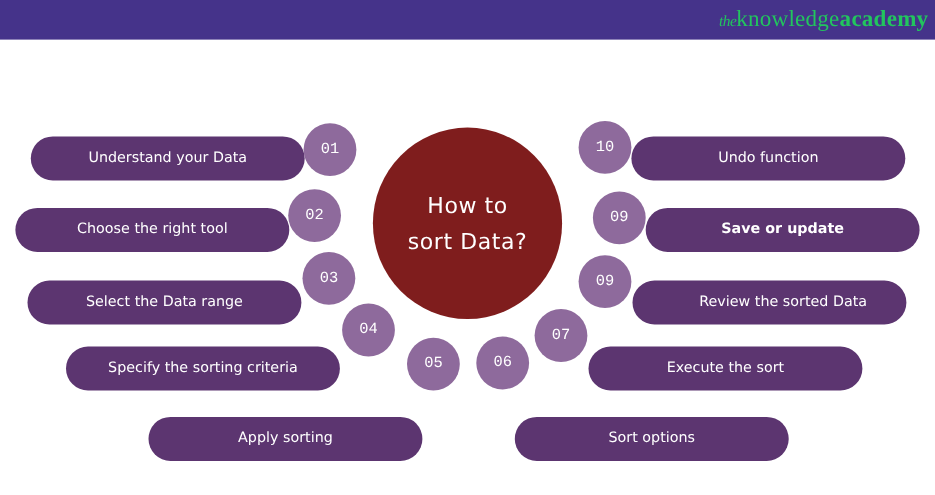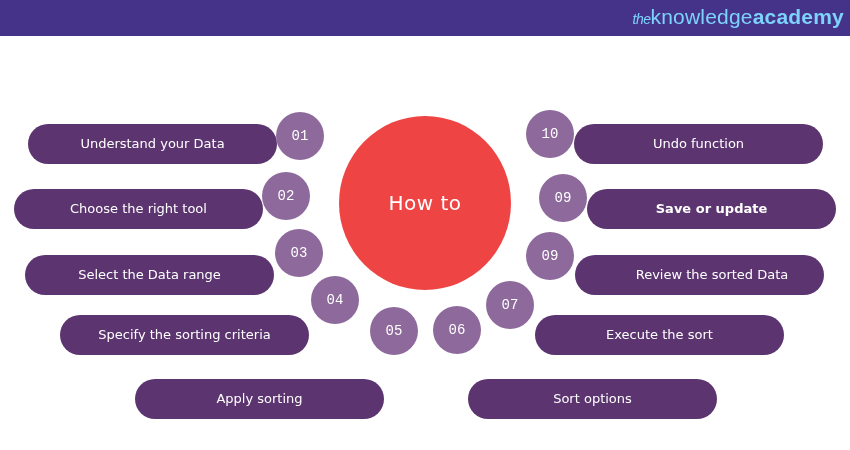--- a/index.html
+++ b/index.html
@@ -5,21 +5,21 @@
   * { margin: 0; padding: 0; box-sizing: border-box; }
   html, body { width: 850px; height: 450px; overflow: hidden; background: #ffffff; }
   body { position: relative; font-family: "DejaVu Sans", sans-serif; }
 
   .header {
     position: absolute; left: 0; top: 0; width: 850px; height: 36px;
     background: #45338a;
   }
   .logo {
     position: absolute; right: 6px; top: 3px;
-    color: #7dd3fc; font-family: Liberation Sans, sans-serif;
+    color: #22c55e; font-family: Liberation Serif, serif;
     font-size: 21px; line-height: 28px; white-space: nowrap;
     letter-spacing: 0.2px;
   }
   .logo .the { font-style: italic; font-size: 14px; letter-spacing: -0.5px; }
   .logo .know { font-weight: normal; }
   .logo .acad { font-weight: bold; }
 
   .pill {
     position: absolute; width: 249px; height: 40px;
     background: #5c3570; border-radius: 20px;
@@ -31,38 +31,39 @@
   .num {
     position: absolute; width: 48px; height: 48px;
     border-radius: 50%; background: #8e6a9c; color: #ffffff;
     font-size: 14px; line-height: 48px; text-align: center;
     font-family: Liberation Mono, monospace;
     z-index: 2;
   }
   .center {
     position: absolute; left: 339px; top: 116px;
     width: 172px; height: 174px; border-radius: 50%;
-    background: #ef4444; color: #ffffff;
+    background: #7f1d1d; color: #ffffff;
     display: flex; flex-direction: column; align-items: center; justify-content: center;
     font-size: 20px; line-height: 32px; letter-spacing: 0.5px;
     font-family: "DejaVu Sans", sans-serif;
     z-index: 1;
   }
 </style>
 </head>
 <body>
 
 <div class="header">
   <div class="logo">
     <span class="the">the</span><span class="know">knowledge</span><span class="acad">academy</span>
   </div>
 </div>
 
 <div class="center">
   <span>How to</span>
+  <span>sort Data?</span>
 </div>
 
 <div class="pill" style="left:28px; top:96px;">Understand your Data</div>
 <div class="num" style="left:276px; top:112px;">01</div>
 
 <div class="pill" style="left:14px; top:161px;">Choose the right tool</div>
 <div class="num" style="left:262px; top:172px;">02</div>
 
 <div class="pill" style="left:25px; top:227px;">Select the Data range</div>
 <div class="num" style="left:275px; top:229px;">03</div>

